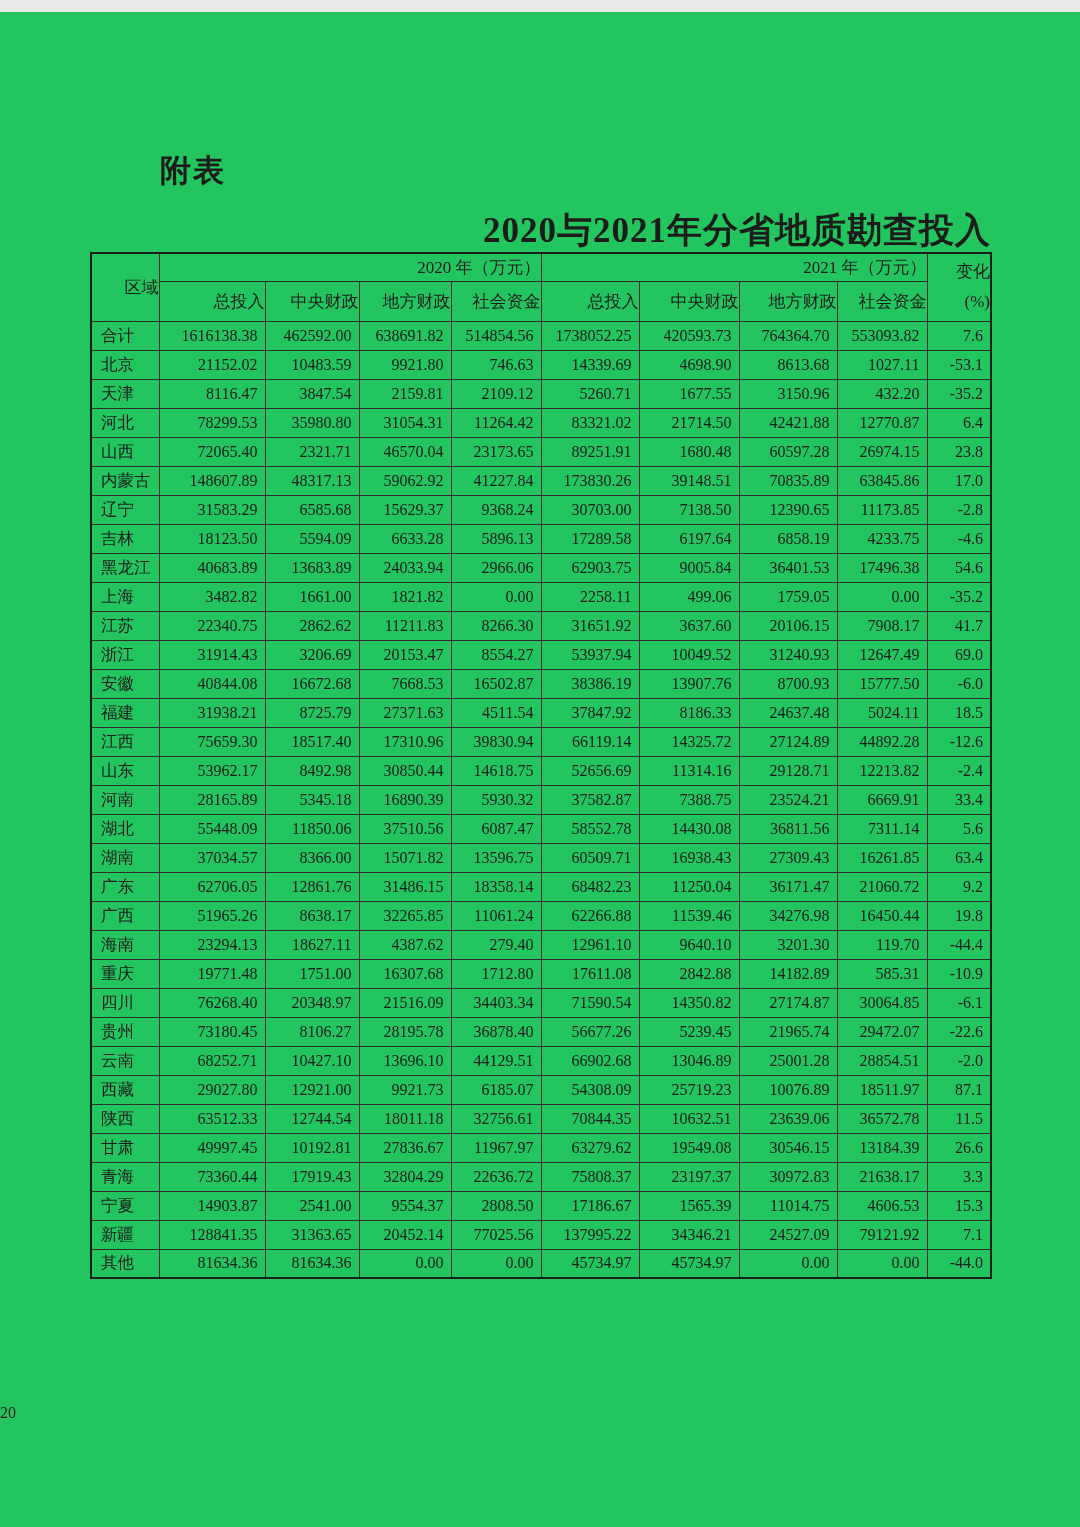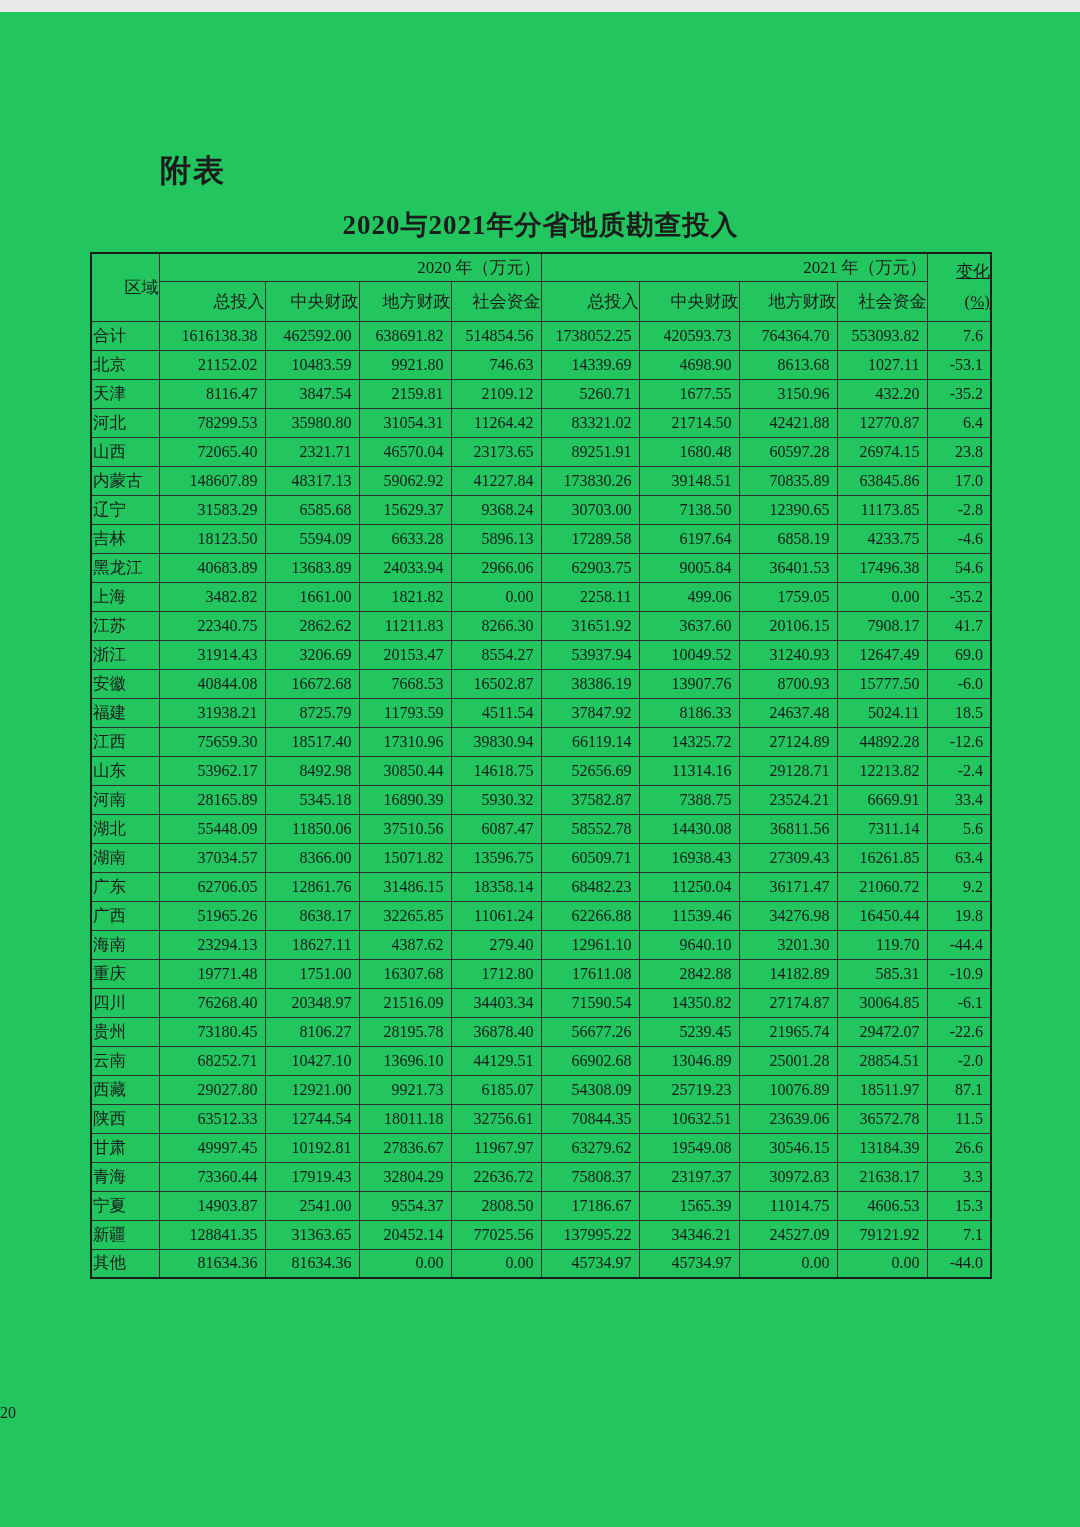--- a/index.html
+++ b/index.html
@@ -19,22 +19,22 @@
     top: 138px;
     font-size: 31px;
     font-weight: 700;
     letter-spacing: 2px;
   }
   .doc-title {
     position: absolute;
     left: 90px;
     top: 195px;
     width: 901px;
-    text-align: center;
-    font-size: 27px;
+    text-align: right;
+    font-size: 35px;
     font-weight: 700;
     letter-spacing: 1px;
   }
   table.data-table {
     position: absolute;
     left: 90px;
     top: 240px;
     width: 901px;
     border-collapse: collapse;
     table-layout: fixed;
@@ -50,29 +50,29 @@
     font-weight: 400;
     font-size: 17px;
     text-align: right;
     vertical-align: middle;
   }
   .data-table thead tr.group-row { height: 28px; }
   .data-table thead tr.sub-row { height: 40px; }
   .data-table tbody tr { height: 29px; }
   .data-table td.region {
     text-align: left;
-    padding-left: 1px;
+    padding-left: 9px;
     font-size: 16.5px;
   }
   .data-table td.num {
     text-align: right;
     padding-right: 7px;
     font-size: 16px;
   }
-  .change-head div { line-height: 30px; text-decoration: underline; }
+  .change-head div { line-height: 30px; }
   .page-number {
     position: absolute;
     left: 0;
     top: 1392px;
     width: 1080px;
     font-size: 16px;
   }
 </style>
 </head>
 <body>
@@ -271,21 +271,21 @@
           <td class="num">38386.19</td>
           <td class="num">13907.76</td>
           <td class="num">8700.93</td>
           <td class="num">15777.50</td>
           <td class="num">-6.0</td>
         </tr>
         <tr>
           <td class="region">福建</td>
           <td class="num">31938.21</td>
           <td class="num">8725.79</td>
-          <td class="num">11793.59</td>
+          <td class="num">27371.63</td>
           <td class="num">4511.54</td>
           <td class="num">37847.92</td>
           <td class="num">8186.33</td>
           <td class="num">24637.48</td>
           <td class="num">5024.11</td>
           <td class="num">18.5</td>
         </tr>
         <tr>
           <td class="region">江西</td>
           <td class="num">75659.30</td>

